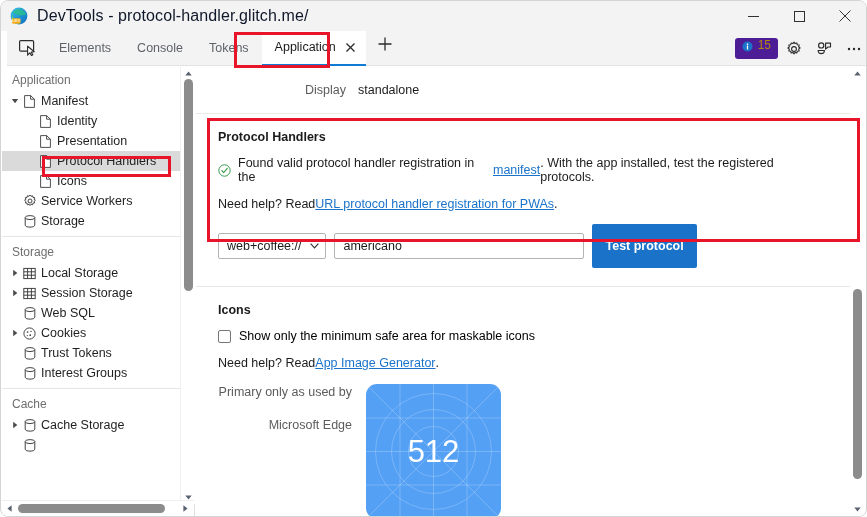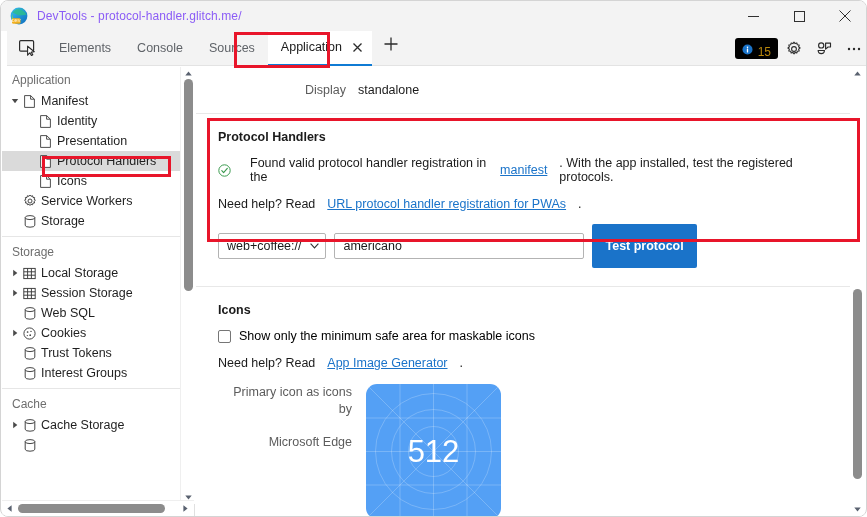--- a/index.html
+++ b/index.html
@@ -27,21 +27,21 @@
     width: 867px; height: 30px;
     background: #f3f3f3;
     display: flex; align-items: center;
   }
   .tb-logo {
     width: 18px; height: 18px;
     margin-left: 9px; margin-right: 9px;
     position: relative; flex: none;
   }
   .tb-title {
-    font-size: 12px; color: #8b5cf6;
+    font-size: 16px; color: #0f172a;
     letter-spacing: .1px;
     white-space: nowrap;
   }
   .wincontrols {
     position: absolute; right: 0; top: 0;
     display: flex; height: 30px;
   }
   .wc {
     width: 46px; height: 30px;
     display: flex; align-items: center; justify-content: center;
@@ -84,23 +84,23 @@
   .tab-add {
     width: 26px; height: 26px; margin-left: 6px;
     display: flex; align-items: center; justify-content: center;
     color: #2b2b2b;
   }
   .toolbar-right {
     position: absolute; right: 6px; top: 0;
     height: 35px; display: flex; align-items: center; gap: 2px;
   }
   .issues-badge {
-    display: flex; align-items: flex-end; gap: 5px;
+    display: flex; align-items: flex-start; gap: 5px;
     height: 21px; padding: 0 7px;
-    background: #000000; border-radius: 3px;
+    background: #4c1d95; border-radius: 3px;
   }
   .issues-count { font-size: 12px; color: #b8860b; font-weight: 400; }
   .tbtn {
     width: 28px; height: 26px;
     display: flex; align-items: center; justify-content: center;
     color: #2b2b2b;
   }
 
   
   .sidebar {
@@ -202,21 +202,21 @@
     width: 140px; text-align: right; color: #5c5c5c;
     padding-right: 12px; flex: none;
   }
   .kvval { color: #1b1b1b; }
   .sec-title {
     font-size: 12.5px; font-weight: bold; color: #1b1b1b;
     margin: 2px 0 12px 0;
   }
   .line {
     font-size: 12.5px; color: #1b1b1b;
-    margin-bottom: 13px; display: flex; align-items: center; gap: 12px;
+    margin-bottom: 13px; display: flex; align-items: center;
   }
   .ok-icon { margin-right: 7px; display: inline-flex; flex: none; }
   a.lnk { color: #1a73c9; text-decoration: underline; cursor: pointer; }
 
   .ph-controls { display: flex; align-items: center; gap: 8px; margin-top: 2px; }
   .ph-select {
     height: 26px; min-width: 98px;
     border: 1px solid #b3b3b3; border-radius: 2px;
     background: #ffffff;
     font-size: 12.5px; color: #1b1b1b;
@@ -338,21 +338,21 @@
       </svg>
     </div>
     <div class="tabs">
       <div class="tab">
         <span>Elements</span>
       </div>
       <div class="tab">
         <span>Console</span>
       </div>
       <div class="tab">
-        <span>Sources</span>
+        <span>Tokens</span>
       </div>
       <div class="tab active">
         <span>Application</span>
         <span class="tab-close">
           <svg width="9" height="9" viewBox="0 0 9 9">
               <path d="M0.5 0.5 L8.5 8.5 M8.5 0.5 L0.5 8.5" stroke="#2b2b2b" stroke-width="1.3"></path>
             </svg>
         </span>
       </div>
       <div class="tab-add">
@@ -711,21 +711,21 @@
       </div>
 
       <div class="line">
         <span>Need help? Read </span>
           <a class="lnk">App Image Generator</a>
           <span>.</span>
       </div>
 
       <div class="icon-block">
         <div class="icon-label">
-          <div>Primary icon as icons by</div>
+          <div>Primary only as used by</div>
           <div style="margin-top:16px">Microsoft Edge</div>
         </div>
         <div class="icon-img">
           <svg width="135" height="135" viewBox="0 0 135 135">
             <g stroke="#ffffff" stroke-opacity="0.22" fill="none" stroke-width="1">
               <path d="M34 0 V135 M67.5 0 V135 M101 0 V135 M0 34 H135 M0 67.5 H135 M0 101 H135"></path>
               <path d="M0 0 L135 135 M135 0 L0 135"></path>
               <circle cx="67.5" cy="67.5" r="58"></circle>
               <circle cx="67.5" cy="67.5" r="42"></circle>
               <circle cx="67.5" cy="67.5" r="25"></circle>

